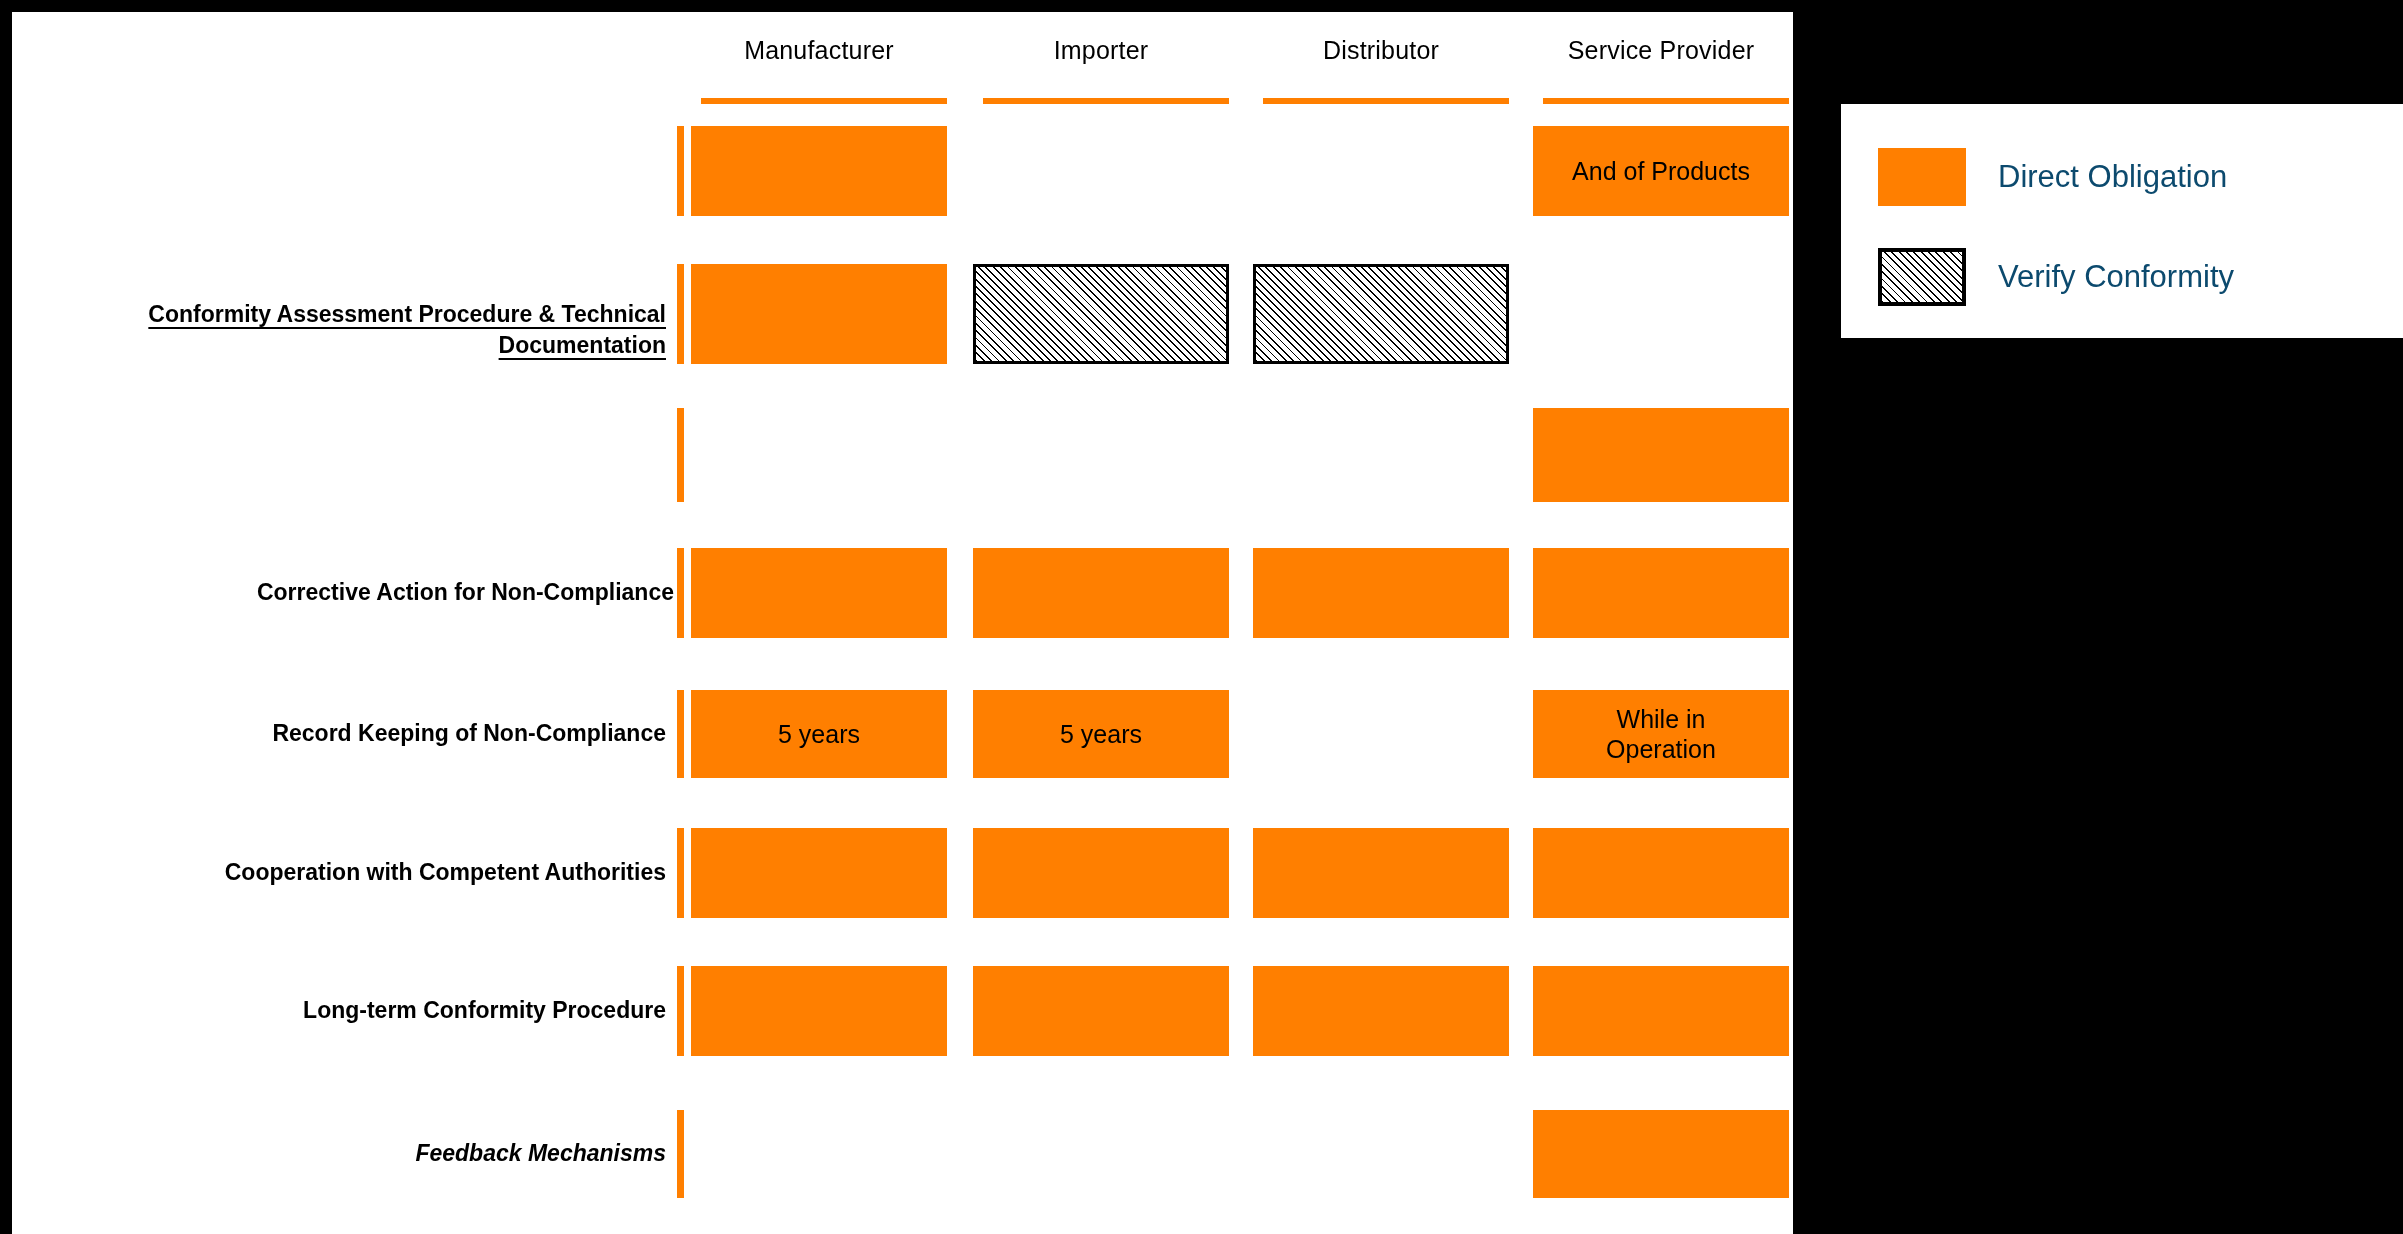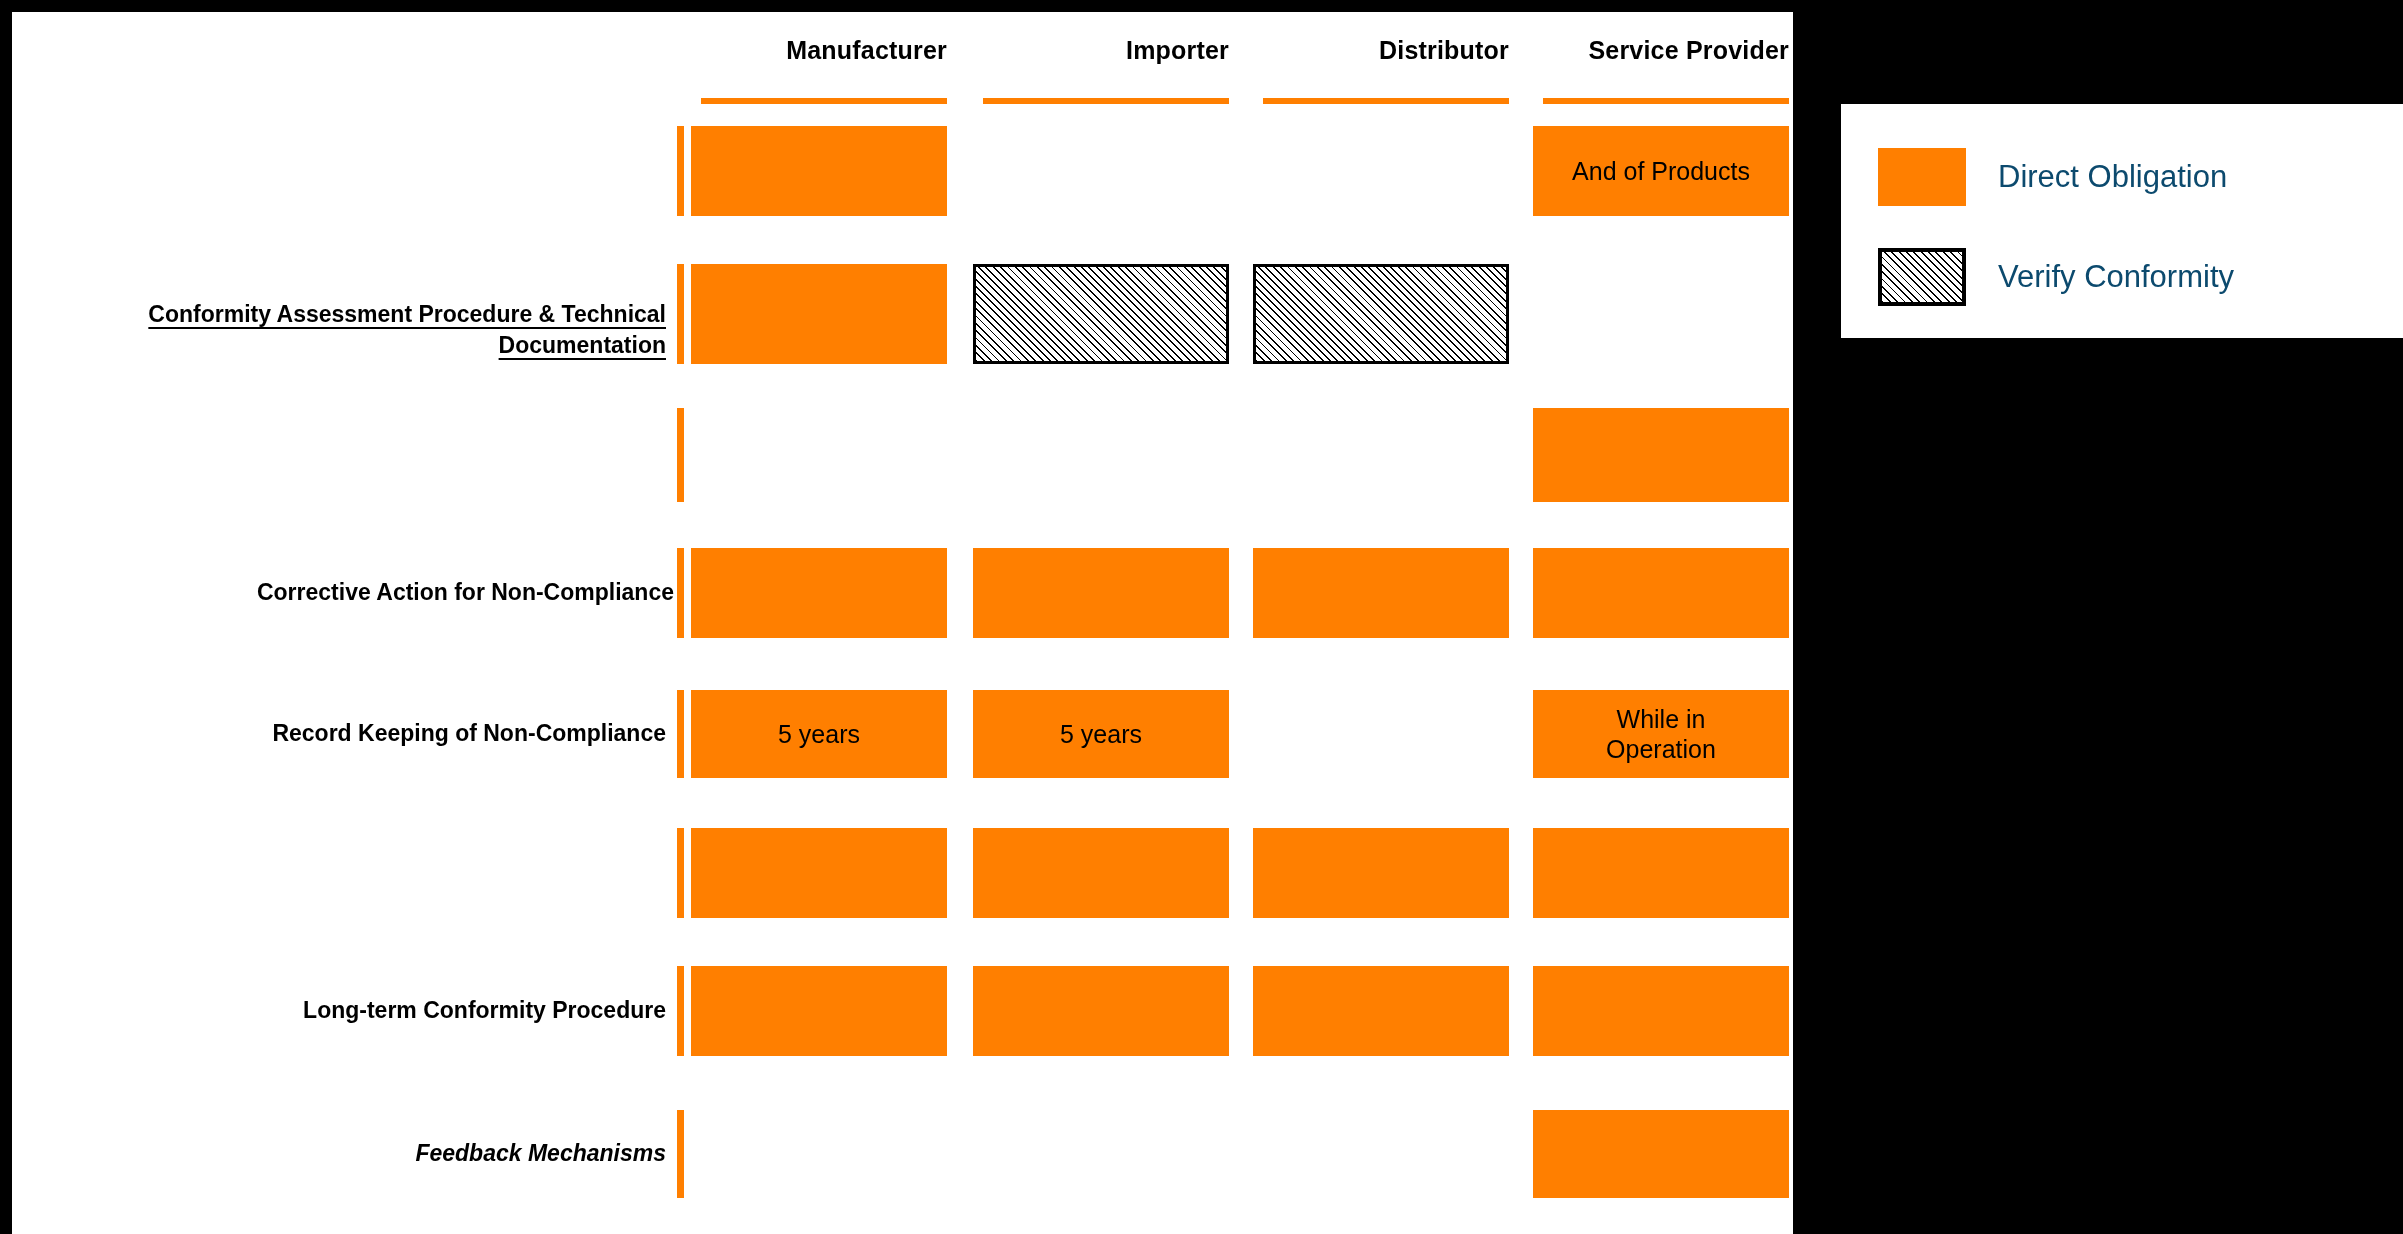--- a/index.html
+++ b/index.html
@@ -23,23 +23,23 @@
     top: 12px;
     width: 1781px;
     height: 1222px;
     background: #ffffff;
     overflow: hidden;
   }
 
   
   .col-header {
     position: absolute;
-    text-align: right;
+    text-align: center;
     font-size: 25px;
-    font-weight: bold;
+    font-weight: normal;
     color: #000000;
     letter-spacing: 0.2px;
     white-space: nowrap;
   }
   .col-rule {
     position: absolute;
     height: 6px;
     background: #FF7F00;
   }
 
@@ -166,20 +166,23 @@
       <span style="white-space: pre-line;">5 years</span>
     </div>
     <div class="cell direct" style="left: 961px; top: 678px; width: 256px; height: 88px;">
       <span style="white-space: pre-line;">5 years</span>
     </div>
     <div class="cell direct" style="left: 1521px; top: 678px; width: 256px; height: 88px;">
       <span style="white-space: pre-line;">While in
 Operation</span>
     </div>
     <div class="row-tick" style="left: 665px; top: 816px; height: 90px;"></div>
+    <div class="row-label" style="left: 40px; width: 614px; top: 816px; height: 90px; display: flex; align-items: center; justify-content: flex-end;">
+      <div style="text-align: right;">Cooperation with Competent Authorities</div>
+    </div>
     <div class="cell direct" style="left: 679px; top: 816px; width: 256px; height: 90px;"></div>
     <div class="cell direct" style="left: 961px; top: 816px; width: 256px; height: 90px;"></div>
     <div class="cell direct" style="left: 1241px; top: 816px; width: 256px; height: 90px;"></div>
     <div class="cell direct" style="left: 1521px; top: 816px; width: 256px; height: 90px;"></div>
     <div class="row-tick" style="left: 665px; top: 954px; height: 90px;"></div>
     <div class="row-label" style="left: 40px; width: 614px; top: 954px; height: 90px; display: flex; align-items: center; justify-content: flex-end;">
       <div style="text-align: right;">Long-term Conformity Procedure</div>
     </div>
     <div class="cell direct" style="left: 679px; top: 954px; width: 256px; height: 90px;"></div>
     <div class="cell direct" style="left: 961px; top: 954px; width: 256px; height: 90px;"></div>

